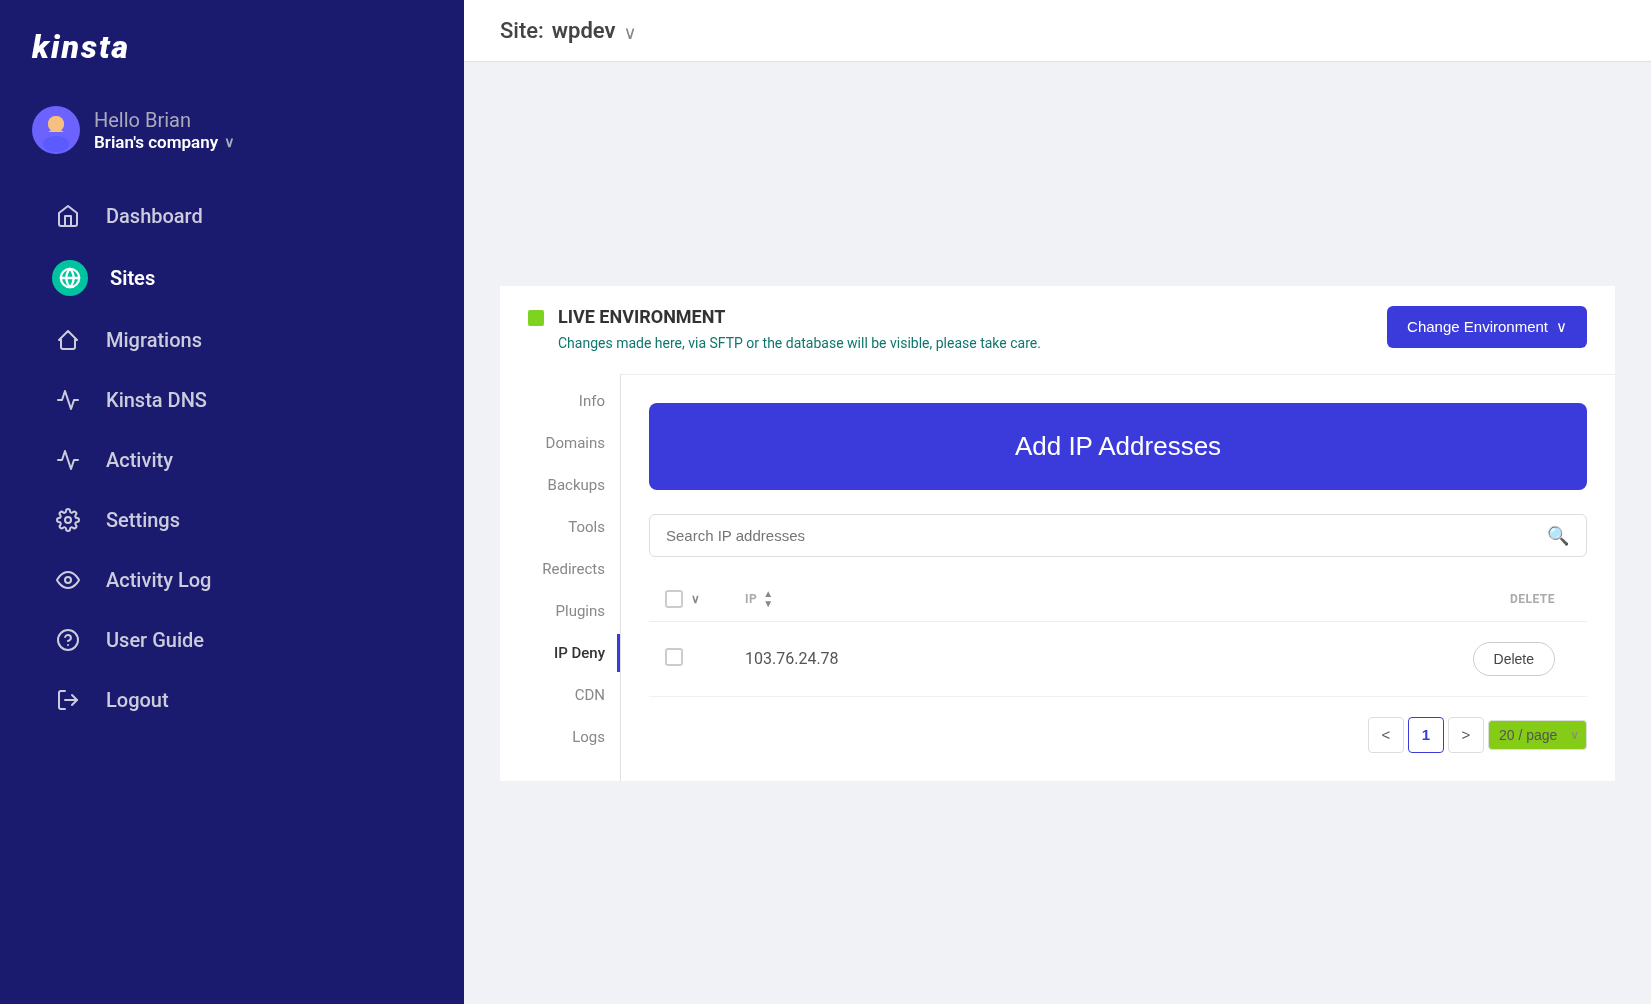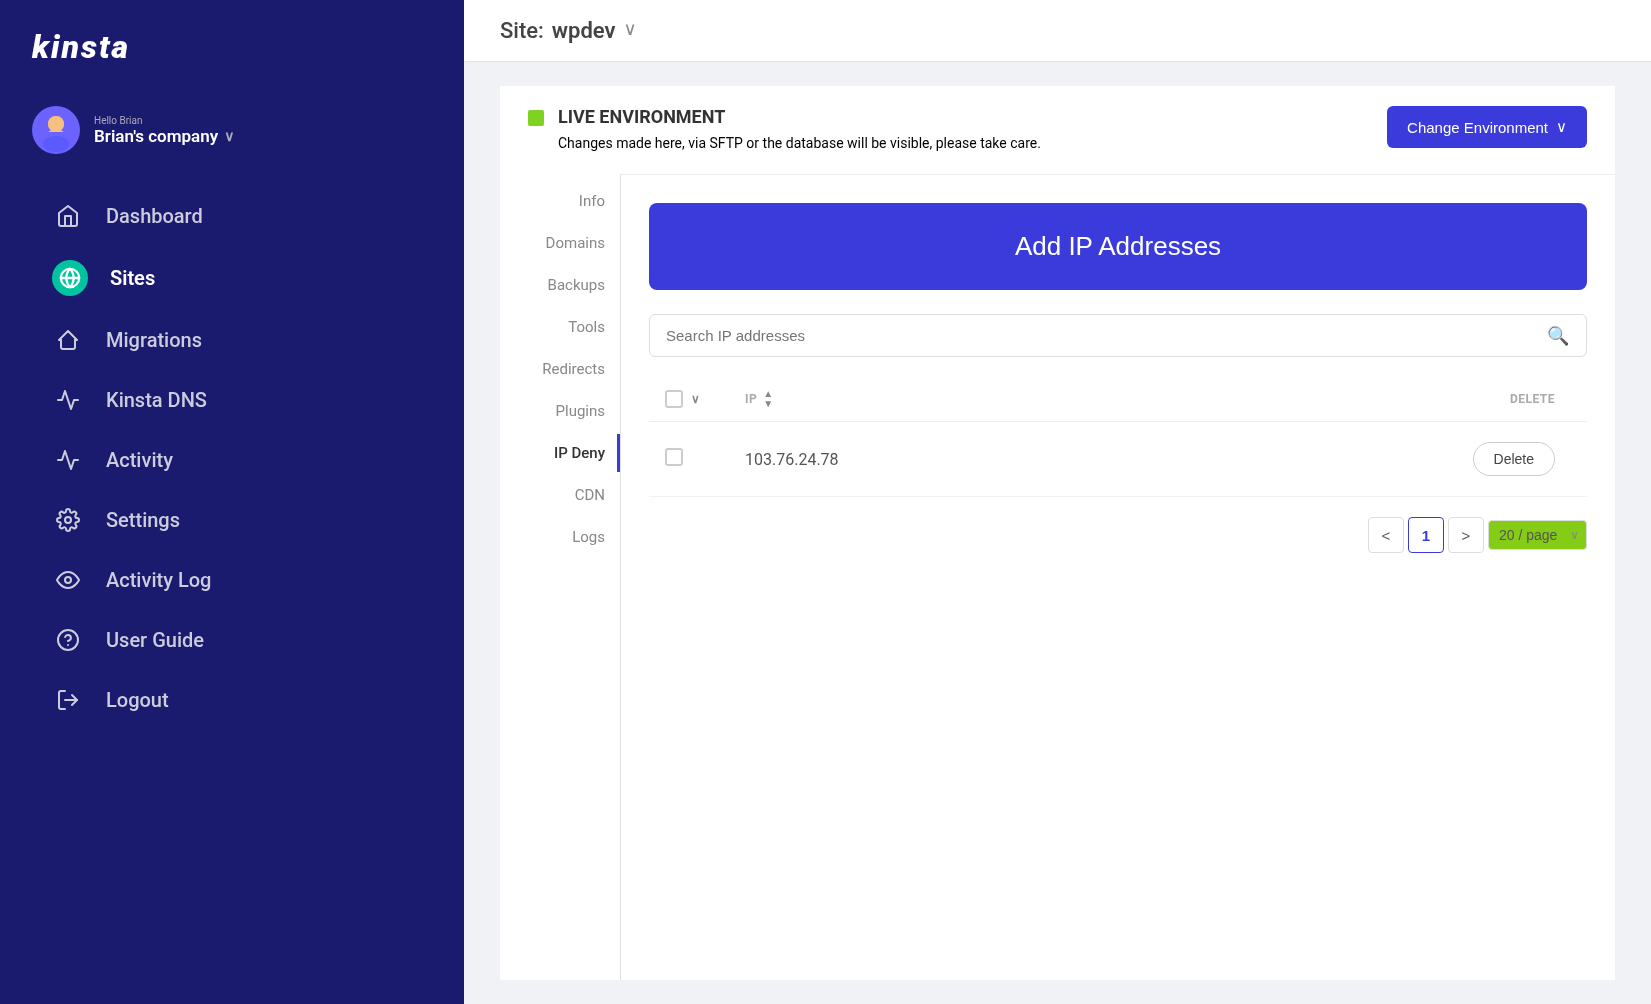--- a/index.html
+++ b/index.html
@@ -36,21 +36,21 @@
       background: #6c63ff;
       display: flex;
       align-items: center;
       justify-content: center;
       font-size: 24px;
       overflow: hidden;
       flex-shrink: 0;
     }
     .avatar svg { width: 44px; height: 44px; }
     .user-info { display: flex; flex-direction: column; }
-    .hello-text { font-size: 10px; color: #aab; }
+    .hello-text { font-size: 20px; color: #aab; }
     .company-row { display: flex; align-items: center; gap: 6px; font-size: 17px; font-weight: 600; }
     .chevron-down { font-size: 14px; color: #aab; }
 
     .nav-items { display: flex; flex-direction: column; padding: 8px 0; }
     .nav-item {
       display: flex;
       align-items: center;
       gap: 22px;
       padding: 14px 52px;
       font-size: 20px;
@@ -81,35 +81,36 @@
     
     .topbar {
       background: white;
       padding: 18px 36px;
       display: flex;
       align-items: center;
       border-bottom: 1px solid #e0e0e0;
     }
     .site-selector {
       display: flex;
-      align-items: flex-start;
+      align-items: flex-end;
       gap: 8px;
       font-size: 22px;
       font-weight: 500;
       color: #444;
     }
     .site-chevron { color: #888; font-size: 18px; }
 
     
     .content {
       flex: 1;
       display: flex;
       overflow: hidden;
       padding: 24px 36px;
       gap: 0;
+      align-items: center;
     }
 
     
     .sub-nav {
       width: 120px;
       flex-shrink: 0;
       display: flex;
       flex-direction: column;
       gap: 4px;
       padding-top: 8px;
@@ -149,21 +150,21 @@
     .env-dot {
       width: 16px;
       height: 16px;
       background: #7ed321;
       border-radius: 2px;
       margin-top: 4px;
       flex-shrink: 0;
     }
     .env-info {}
     .env-title { font-size: 18px; font-weight: 700; color: #333; margin-bottom: 6px; }
-    .env-desc { font-size: 14px; color: #000000; max-width: 500px; line-height: 1.5; }
+    .env-desc { font-size: 14px; color: #0f766e; max-width: 500px; line-height: 1.5; }
     .change-env-btn {
       background: #3b3bdb;
       color: white;
       border: none;
       padding: 12px 20px;
       border-radius: 6px;
       font-size: 15px;
       font-weight: 500;
       cursor: pointer;
       display: flex;

